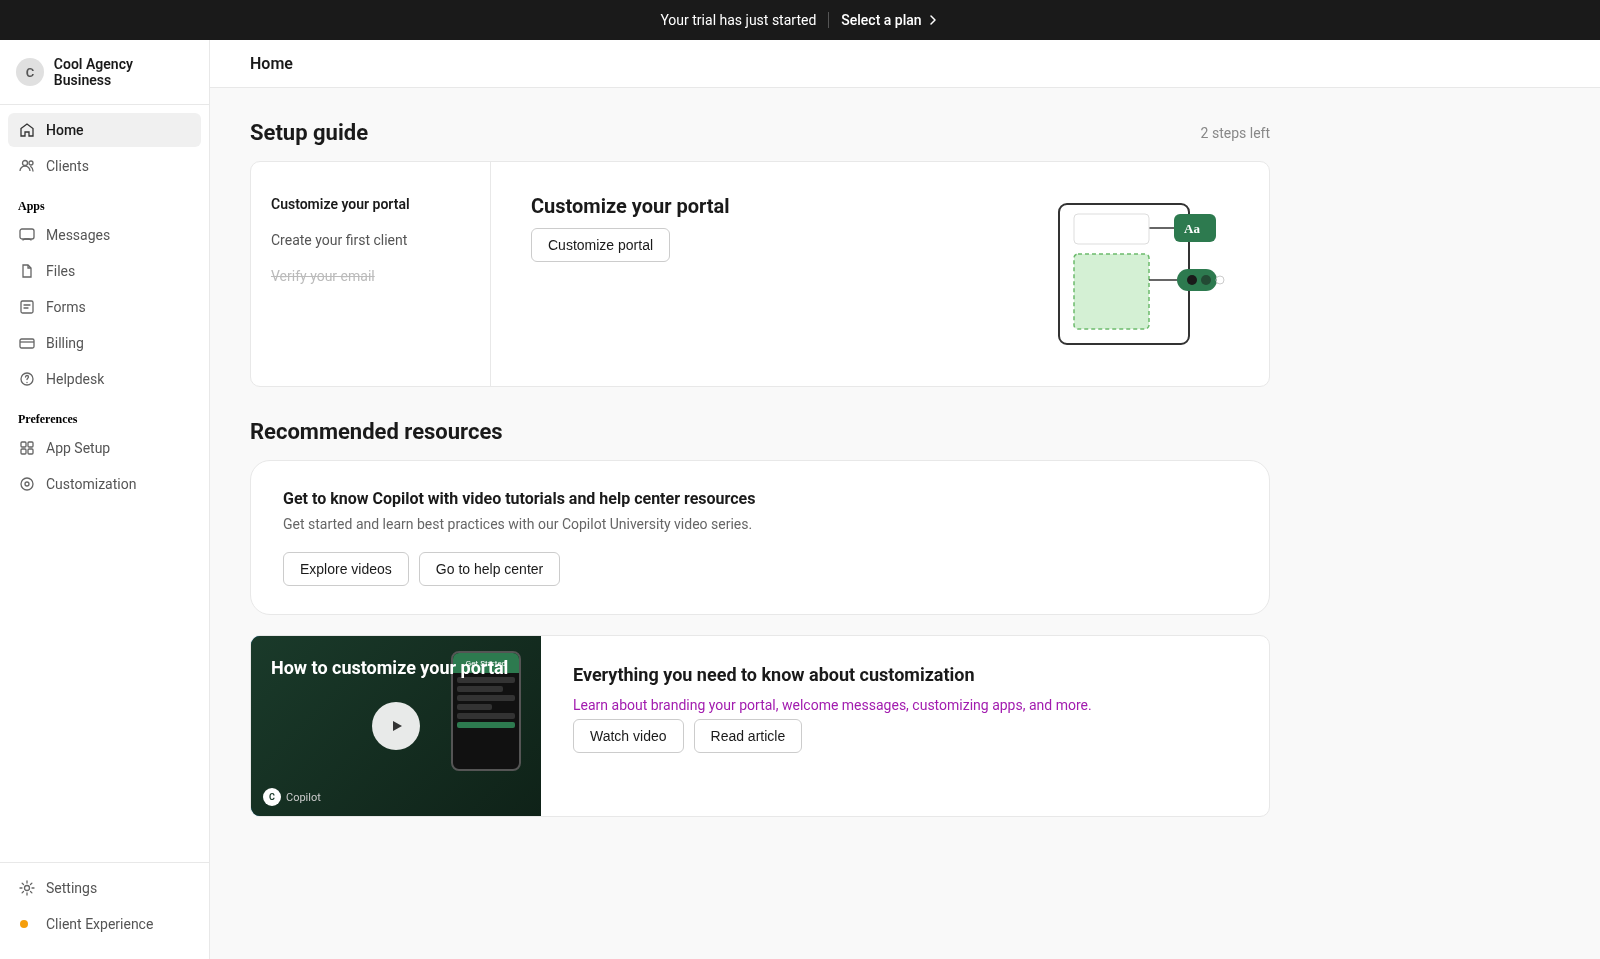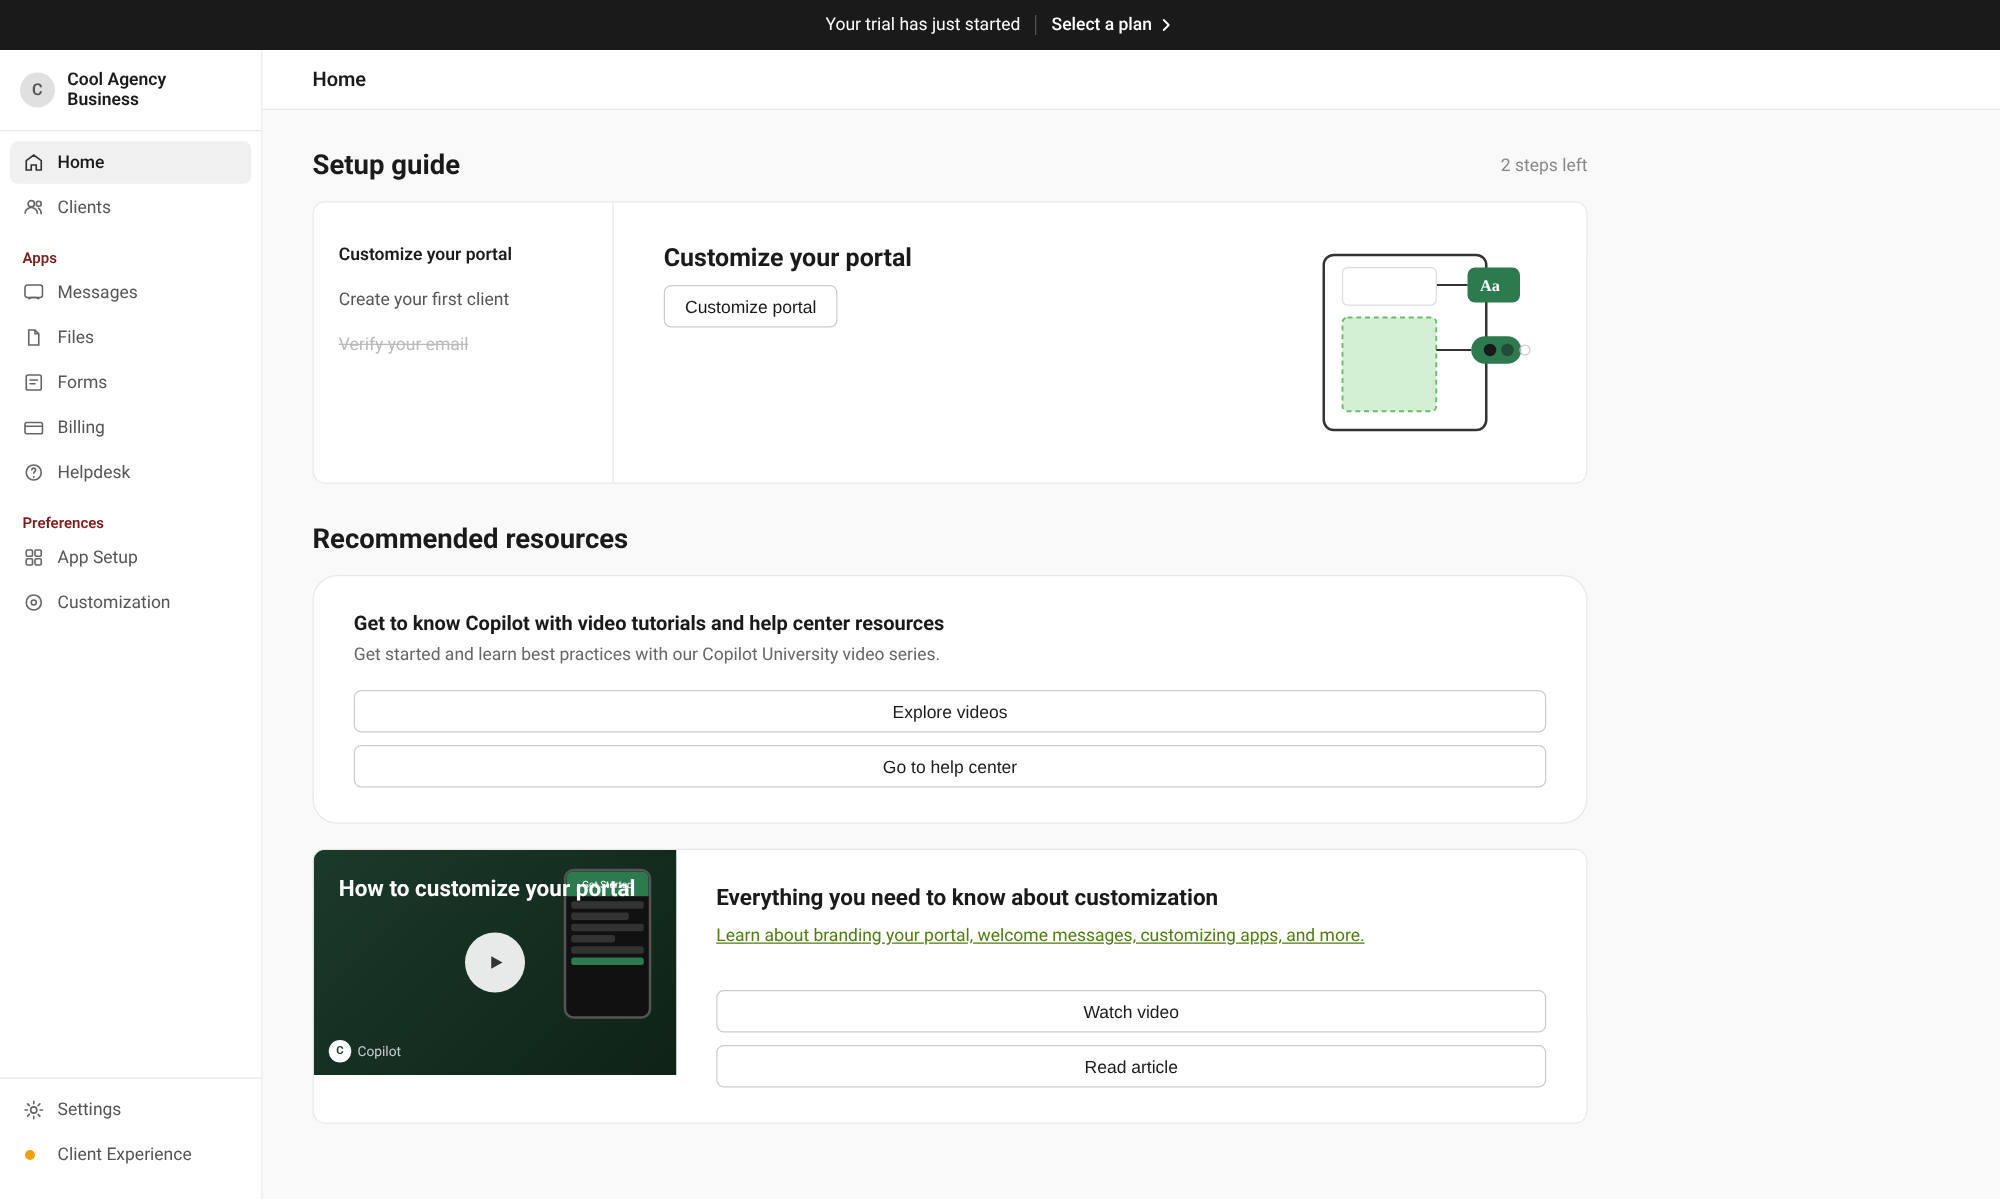--- a/index.html
+++ b/index.html
@@ -91,24 +91,25 @@
       font-size: 14px;
       margin-bottom: 2px;
       text-decoration: none;
     }
     .nav-item.active { background: #f0f0f0; color: #1a1a1a; font-weight: 500; }
     .nav-item .nav-icon { width: 18px; height: 18px; display: flex; align-items: center; justify-content: center; color: #666; }
 
     .nav-section-label {
       font-size: 12px;
       font-weight: 600;
-      color: #7f1d1d;
+      color: #000000;
       padding: 14px 10px 4px;
       text-transform: none;
       letter-spacing: 0;
+      font-family: Liberation Serif, serif;
     }
 
     .sidebar-bottom {
       padding: 8px 8px 16px;
       border-top: 1px solid #e8e8e8;
     }
 
     
     .main-header {
       background: #fff;
@@ -218,21 +219,20 @@
       margin-bottom: 8px;
     }
     .resources-desc {
       font-size: 14px;
       color: #666;
       margin-bottom: 20px;
     }
     .btn-row {
       display: flex;
       gap: 10px;
-      flex-direction: column;
     }
 
     .video-card {
       background: #fff;
       border: 1px solid #e8e8e8;
       border-radius: 10px;
       display: flex;
       overflow: hidden;
       margin-bottom: 20px;
     }
@@ -273,24 +273,23 @@
       padding: 28px 32px;
     }
     .video-title {
       font-size: 18px;
       font-weight: 700;
       color: #1a1a1a;
       margin-bottom: 10px;
     }
     .video-desc {
       font-size: 14px;
-      color: #4d7c0f;
-      margin-bottom: 32px;
+      color: #a21caf;
+      margin-bottom: 3px;
       line-height: 1.5;
-      text-decoration: underline;
     }
 
     
     ::-webkit-scrollbar { width: 6px; }
     ::-webkit-scrollbar-track { background: transparent; }
     ::-webkit-scrollbar-thumb { background: #ddd; border-radius: 3px; }
 
     
     .portal-svg-container {
       width: 200px;

